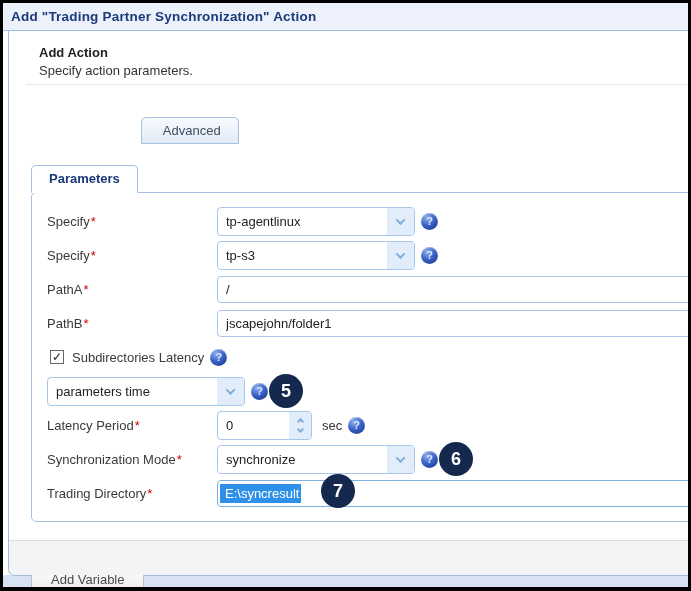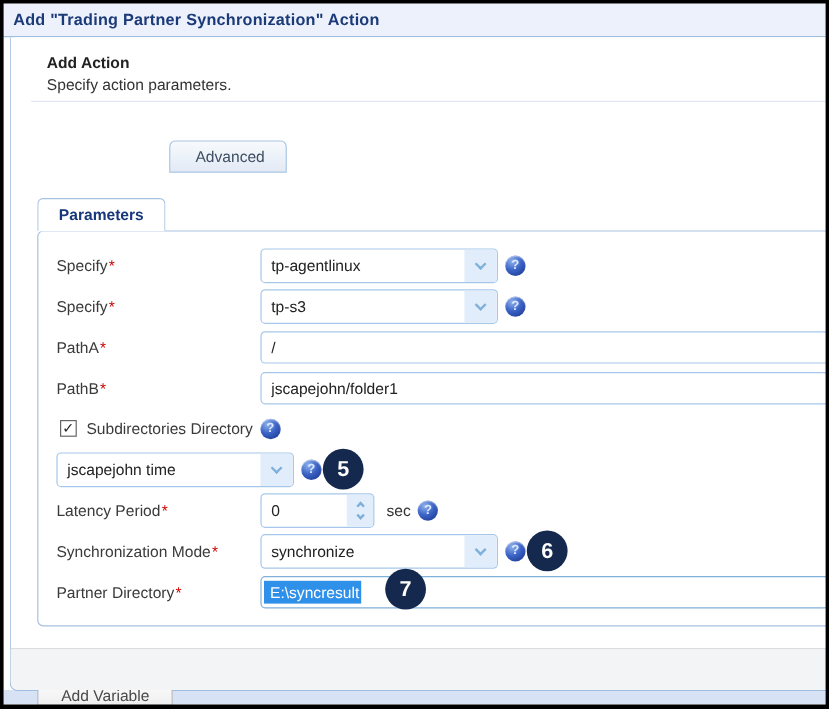--- a/index.html
+++ b/index.html
@@ -135,27 +135,27 @@
 
     <div class="row">
       <span class="flabel"><span>PathB</span><span class="req">*</span></span>
       <input class="textinput" value="jscapejohn/folder1" style="">
     </div>
 
     <div class="row check-row">
       <span class="checkbox">
           <span class="checkmark">✓</span>
         </span>
-      <span class="cb-label">Subdirectories Directory</span>
-      <span class="help">?</span>
-    </div>
-
-    <div class="row">
-      <div class="select">
-        <span class="sel-val">jscapejohn time</span>
+      <span class="cb-label">Subdirectories Latency</span>
+      <span class="help">?</span>
+    </div>
+
+    <div class="row">
+      <div class="select">
+        <span class="sel-val">parameters time</span>
         <span class="sel-btn">
             <i class="chev"></i>
           </span>
       </div>
       <span class="help">?</span>
       <span class="badge">5</span>
     </div>
 
     <div class="row">
       <span class="flabel"><span>Latency Period</span><span class="req">*</span></span>
@@ -176,21 +176,21 @@
         <span class="sel-val">synchronize</span>
         <span class="sel-btn">
             <i class="chev"></i>
           </span>
       </div>
       <span class="help">?</span>
       <span class="badge">6</span>
     </div>
 
     <div class="row">
-      <span class="flabel"><span>Partner Directory</span><span class="req">*</span></span>
+      <span class="flabel"><span>Trading Directory</span><span class="req">*</span></span>
       <div class="textbox">
         <span class="selected-text">E:\syncresult</span>
       </div>
       <span class="badge overlay">7</span>
     </div>
 
   </div>
 
   <div class="actions">
     <button class="btn">Add Variable</button>

